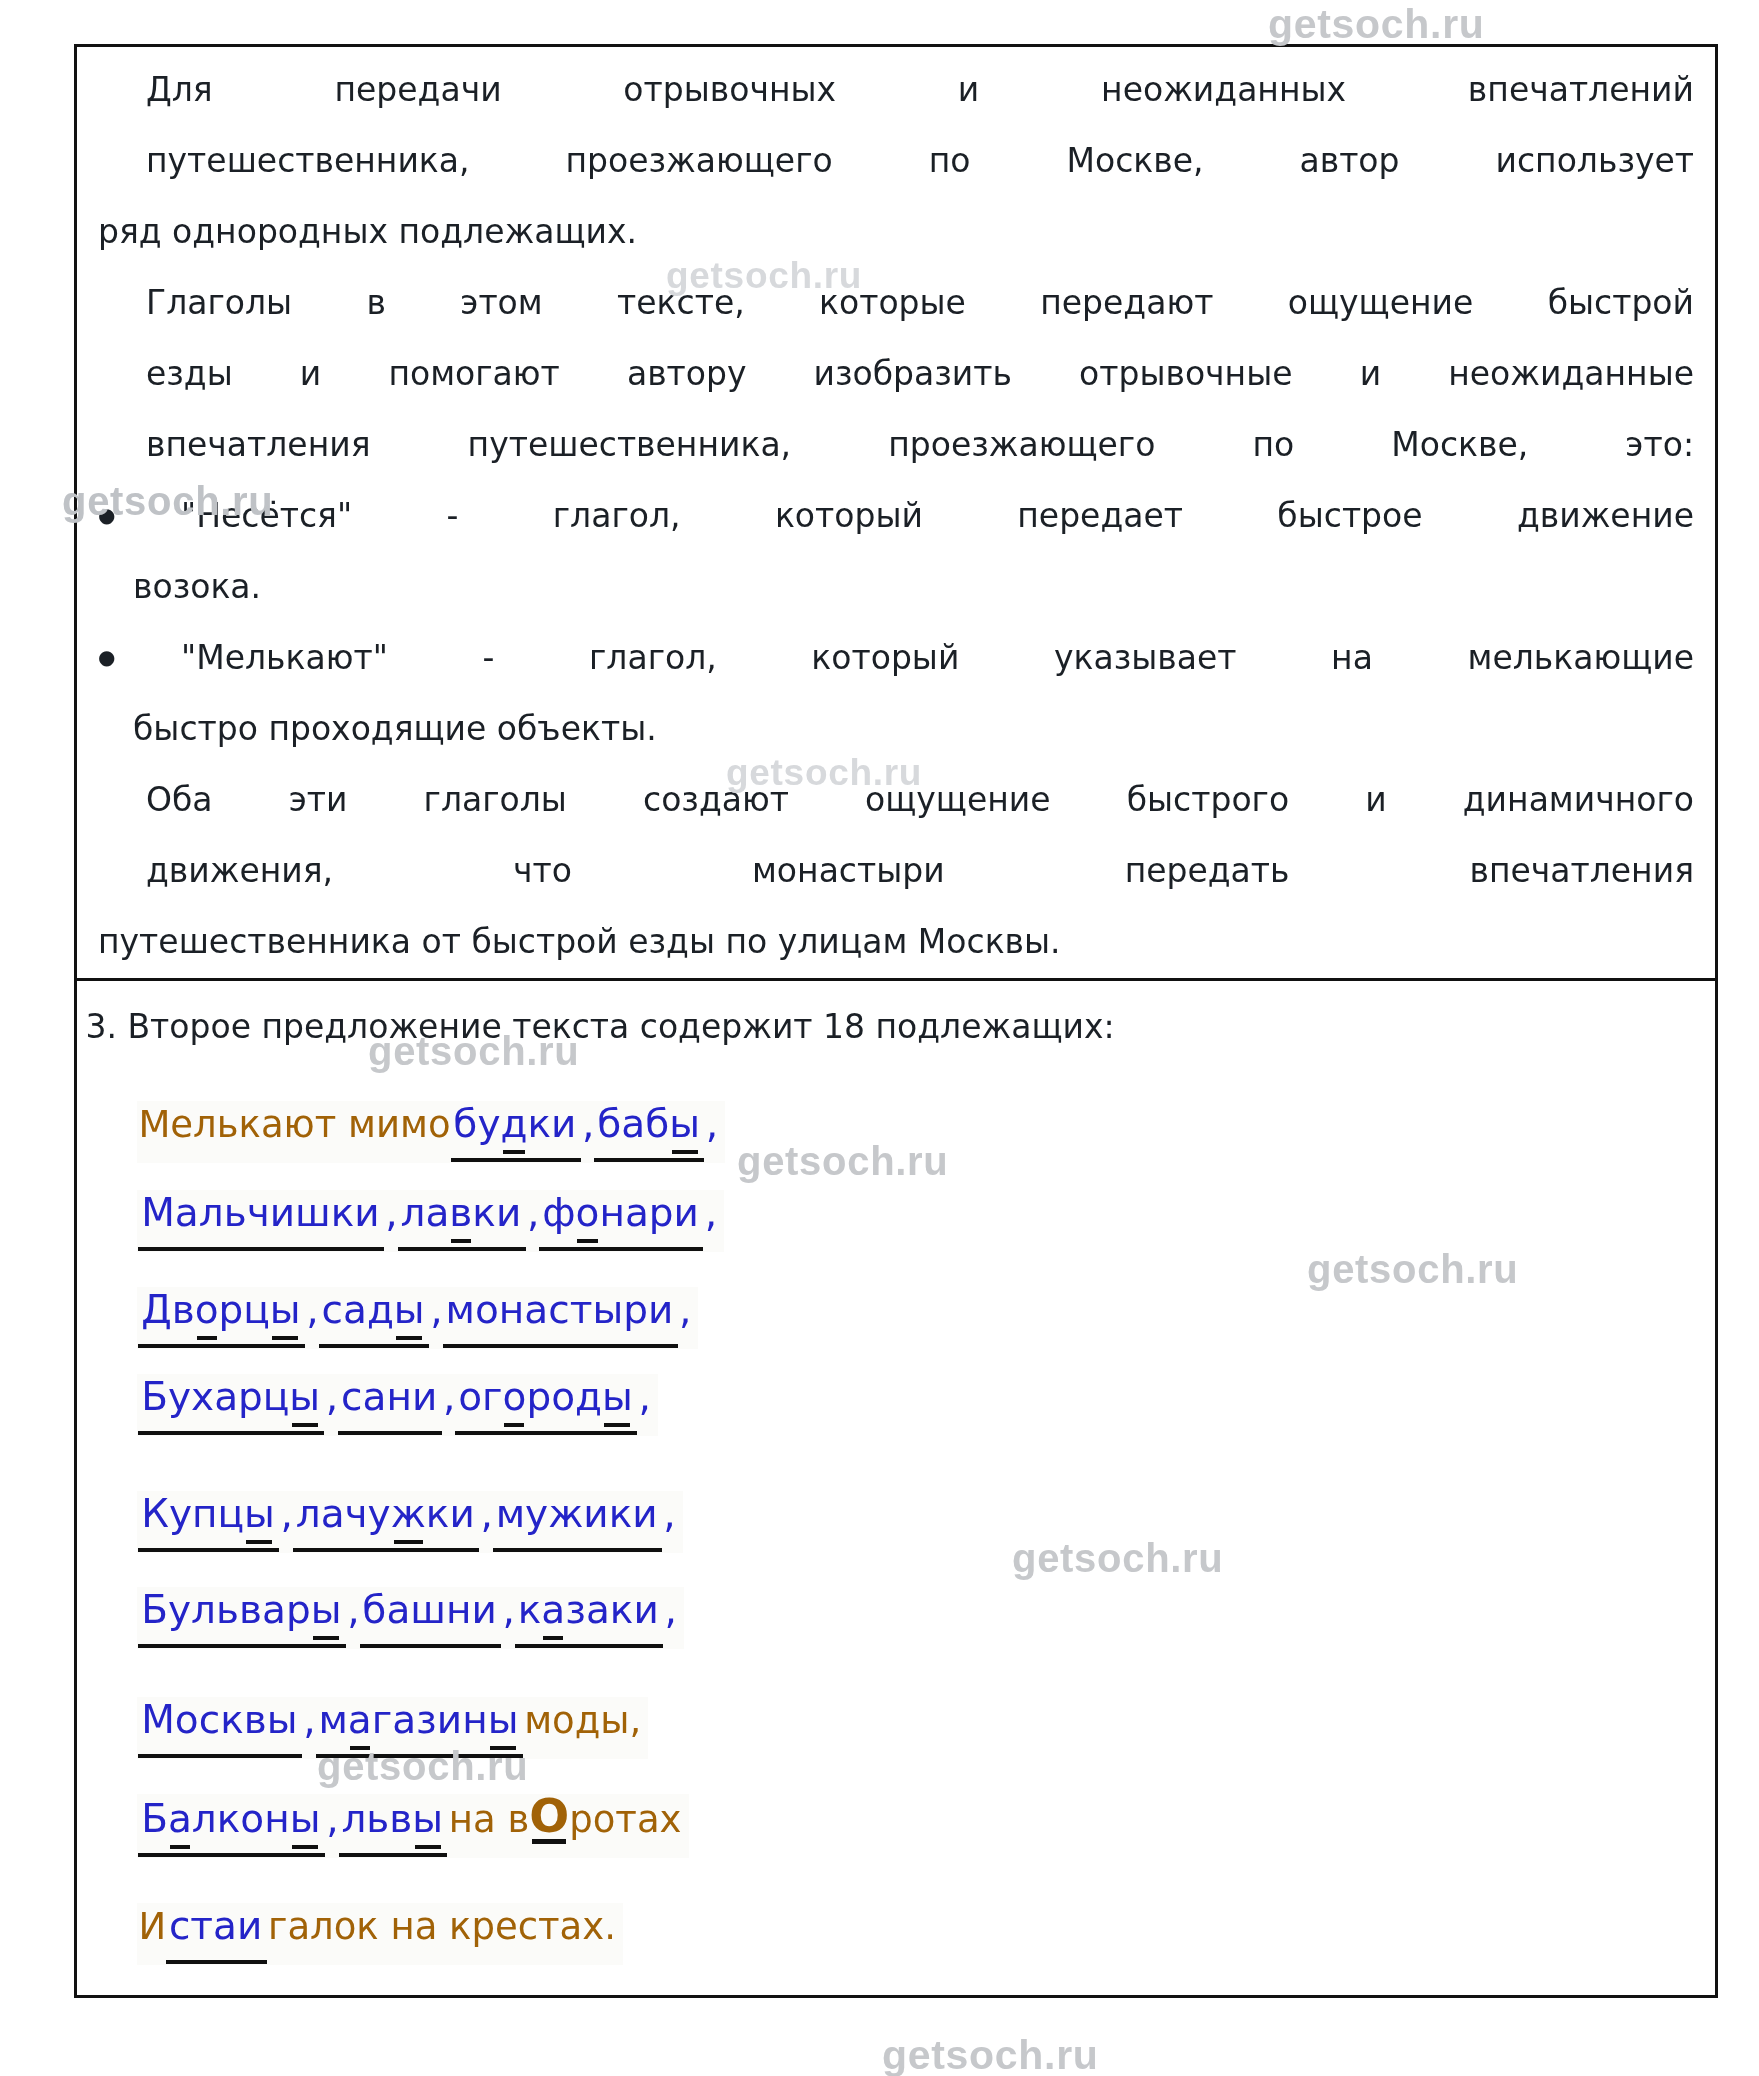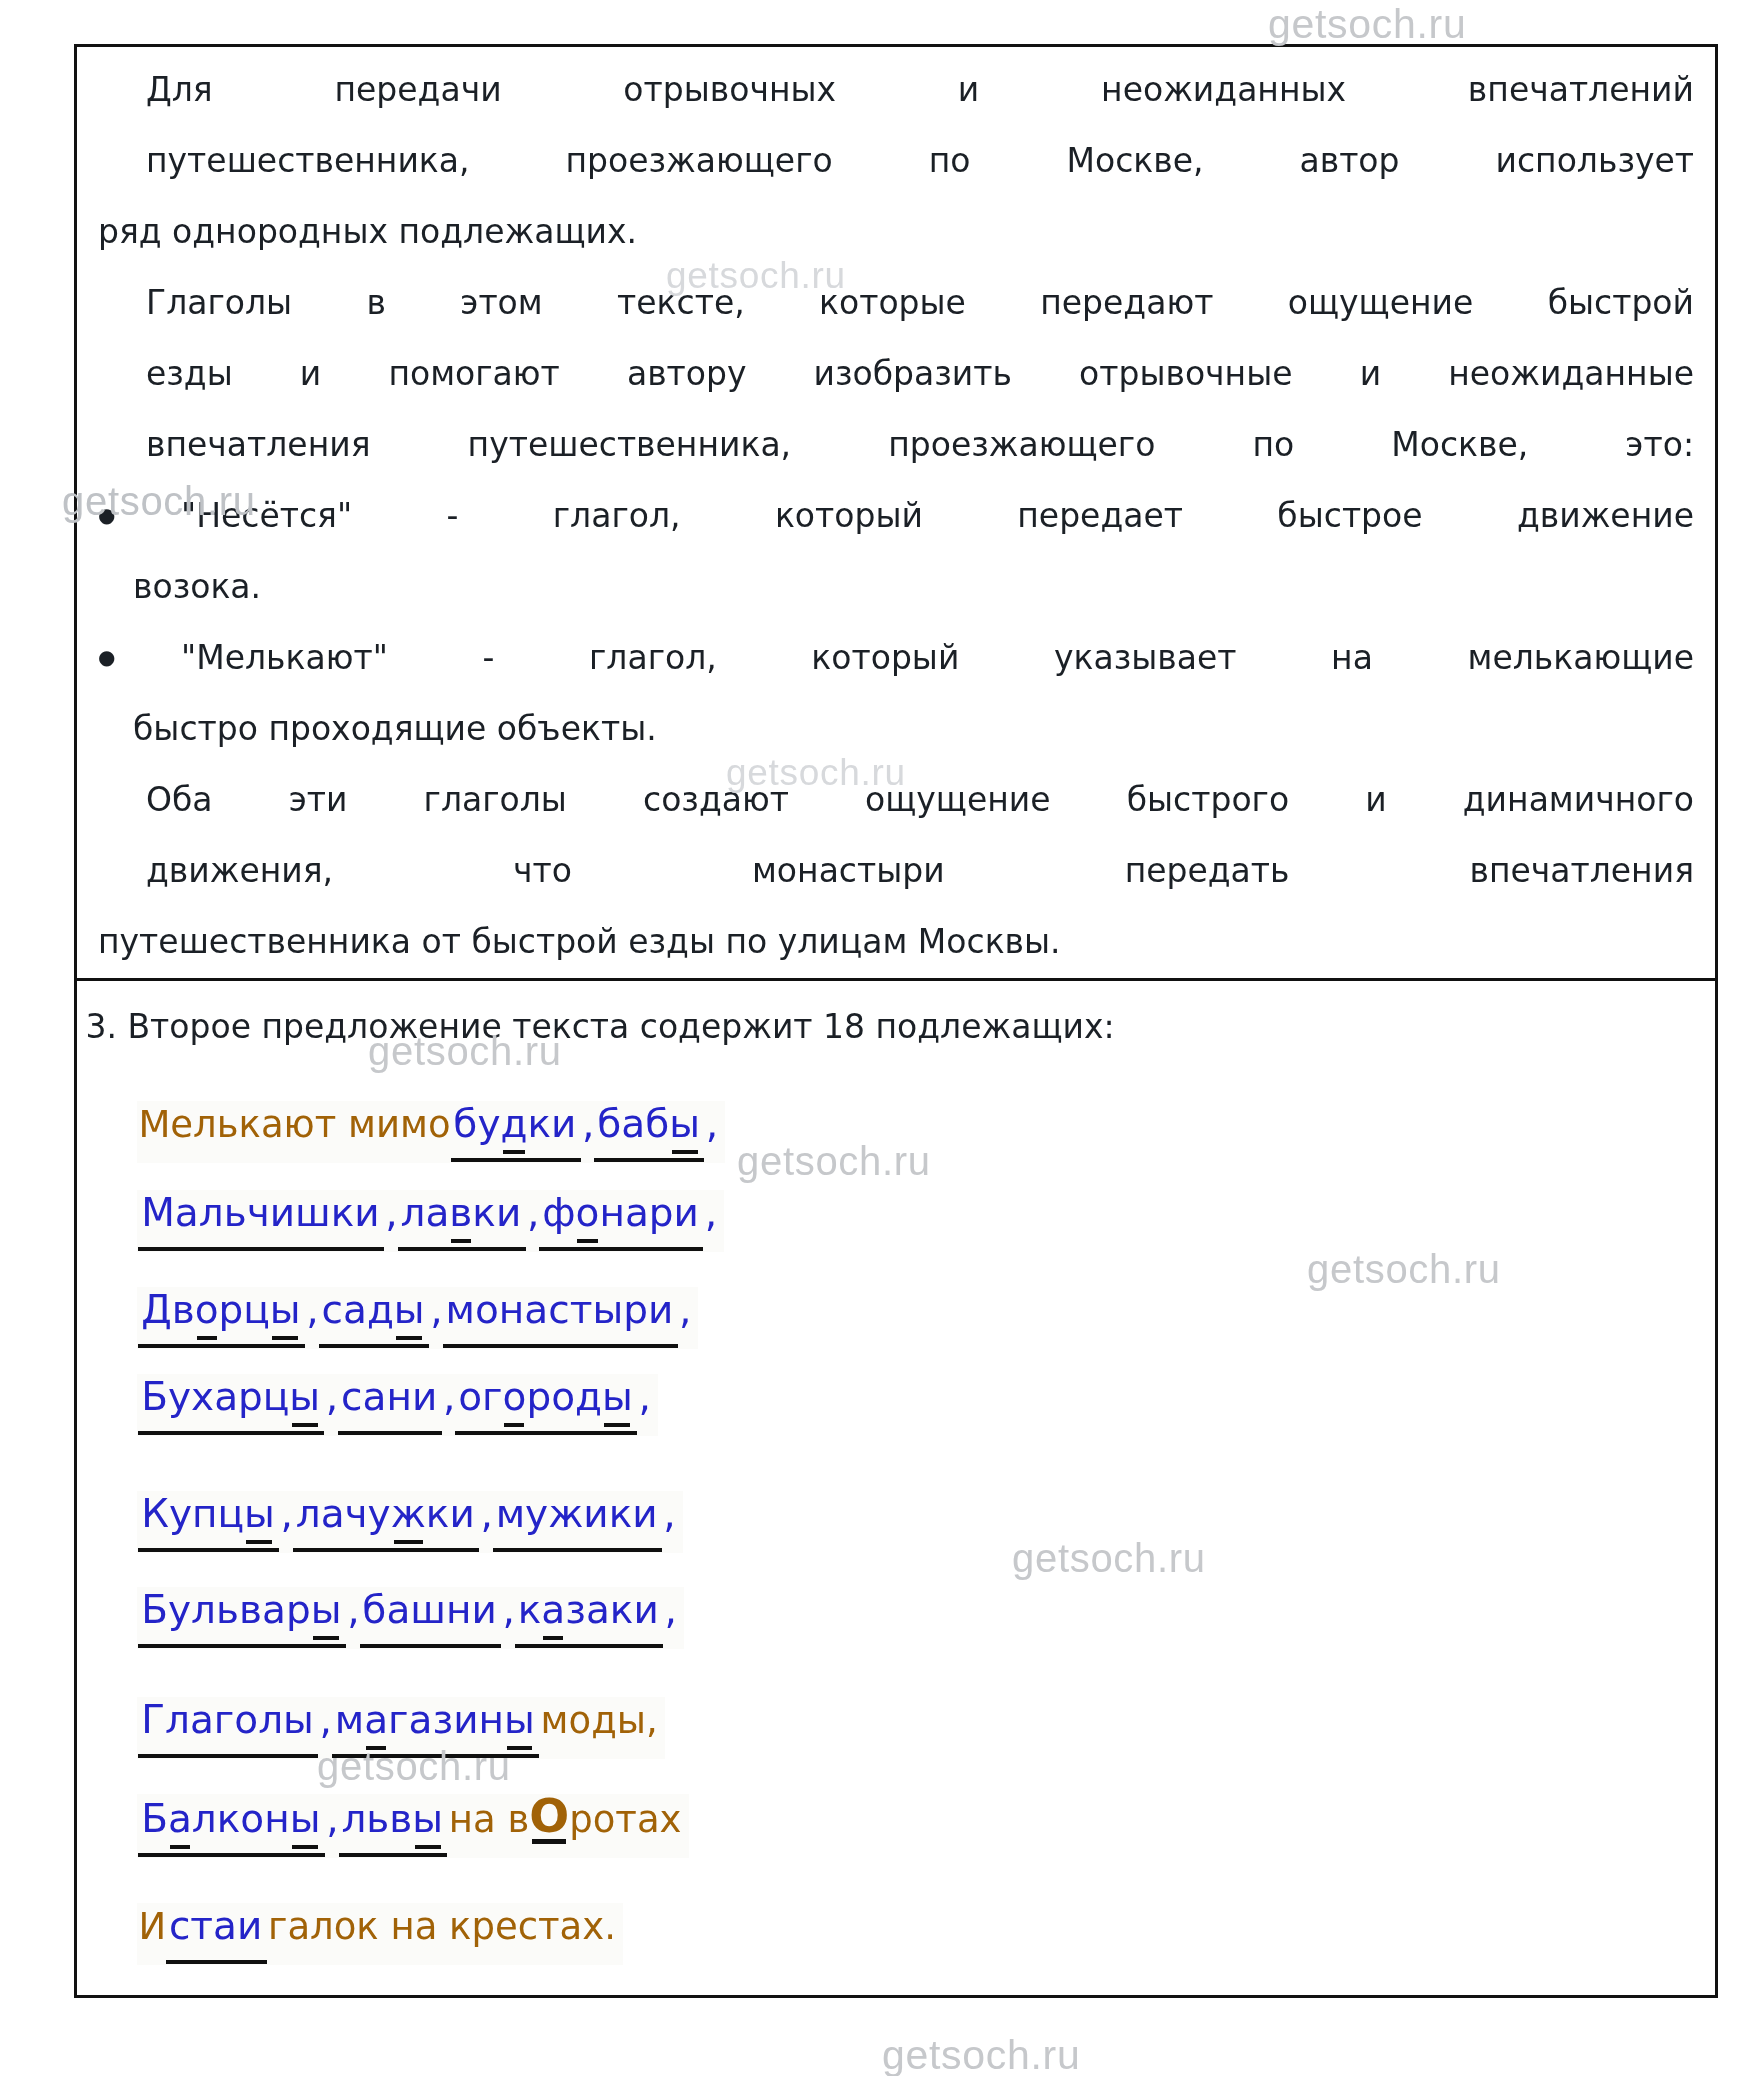--- a/index.html
+++ b/index.html
@@ -20,21 +20,21 @@
   #hdr3{margin:24px 0 0 8.5px;font-size:33px;line-height:43px;}
   #quote{position:absolute;left:60px;top:0;right:0;bottom:0;}
   .q-line{position:absolute;left:0;line-height:1.15;white-space:nowrap;background:rgba(248,247,244,0.5);padding:2.8px 7px 1.4px 1.4px;}
   .qp{display:inline-block;line-height:1.05;vertical-align:baseline;}
   .qk{color:#a16207;font-size:37px;}
   .qb{color:#2424c8;font-size:39px;font-weight:normal;}
   .qu{border-bottom:4.3px solid #101010;padding:0 4.3px 12.8px 2.8px;margin-right:1.4px;}
   .qc{display:inline-block;position:relative;}
   .qmark::after{content:"";position:absolute;left:8%;right:8%;height:4.3px;background:#101010;bottom:-9.2px;}
   .qbig{font-size:47px;font-weight:600;line-height:0.8;}
-  .wm{position:absolute;z-index:0;font-family:"Liberation Sans",sans-serif;font-weight:400;letter-spacing:0.7px;white-space:nowrap;}
+  .wm{position:absolute;z-index:0;font-family:"Liberation Sans",sans-serif;font-weight:700;letter-spacing:0.7px;white-space:nowrap;}
 </style>
 </head>
 <body>
 
 <div class="box" id="box1">
   <div id="box1-lines">
       <div class="line jl">Для передачи отрывочных и неожиданных впечатлений</div>
       <div class="line jl">путешественника, проезжающего по Москве, автор использует</div>
       <div class="line">ряд однородных подлежащих.</div>
       <div class="line jl">Глаголы в этом тексте, которые передают ощущение быстрой</div>
@@ -58,21 +58,21 @@
 
 <div class="box" id="box2">
   <div id="hdr3">3. Второе предложение текста содержит 18 подлежащих:</div>
   <div id="quote">
       <div class="q-line" style="top: 120px;"><span class="qp qk">Мелькают мимо </span><span class="qp qb qu"><span class="qc">б</span><span class="qc">у</span><span class="qc qmark">д</span><span class="qc">к</span><span class="qc">и</span></span><span class="qp qb">, </span><span class="qp qb qu"><span class="qc">б</span><span class="qc">а</span><span class="qc">б</span><span class="qc qmark">ы</span></span><span class="qp qb">,</span></div>
       <div class="q-line" style="top: 209px;"><span class="qp qb qu">Мальчишки</span><span class="qp qb">, </span><span class="qp qb qu"><span class="qc">л</span><span class="qc">а</span><span class="qc qmark">в</span><span class="qc">к</span><span class="qc">и</span></span><span class="qp qb">, </span><span class="qp qb qu"><span class="qc">ф</span><span class="qc qmark">о</span><span class="qc">н</span><span class="qc">а</span><span class="qc">р</span><span class="qc">и</span></span><span class="qp qb">,</span></div>
       <div class="q-line" style="top: 306px;"><span class="qp qb qu"><span class="qc">Д</span><span class="qc">в</span><span class="qc qmark">о</span><span class="qc">р</span><span class="qc">ц</span><span class="qc qmark">ы</span></span><span class="qp qb">, </span><span class="qp qb qu"><span class="qc">с</span><span class="qc">а</span><span class="qc">д</span><span class="qc qmark">ы</span></span><span class="qp qb">, </span><span class="qp qb qu">монастыри</span><span class="qp qb">,</span></div>
       <div class="q-line" style="top: 393px;"><span class="qp qb qu"><span class="qc">Б</span><span class="qc">у</span><span class="qc">х</span><span class="qc">а</span><span class="qc">р</span><span class="qc">ц</span><span class="qc qmark">ы</span></span><span class="qp qb">, </span><span class="qp qb qu">сани</span><span class="qp qb">, </span><span class="qp qb qu"><span class="qc">о</span><span class="qc">г</span><span class="qc qmark">о</span><span class="qc">р</span><span class="qc">о</span><span class="qc">д</span><span class="qc qmark">ы</span></span><span class="qp qb">,</span></div>
       <div class="q-line" style="top: 510px;"><span class="qp qb qu"><span class="qc">К</span><span class="qc">у</span><span class="qc">п</span><span class="qc">ц</span><span class="qc qmark">ы</span></span><span class="qp qb">, </span><span class="qp qb qu"><span class="qc">л</span><span class="qc">а</span><span class="qc">ч</span><span class="qc">у</span><span class="qc qmark">ж</span><span class="qc">к</span><span class="qc">и</span></span><span class="qp qb">, </span><span class="qp qb qu">мужики</span><span class="qp qb">,</span></div>
       <div class="q-line" style="top: 606px;"><span class="qp qb qu"><span class="qc">Б</span><span class="qc">у</span><span class="qc">л</span><span class="qc">ь</span><span class="qc">в</span><span class="qc">а</span><span class="qc">р</span><span class="qc qmark">ы</span></span><span class="qp qb">, </span><span class="qp qb qu">башни</span><span class="qp qb">, </span><span class="qp qb qu"><span class="qc">к</span><span class="qc qmark">а</span><span class="qc">з</span><span class="qc">а</span><span class="qc">к</span><span class="qc">и</span></span><span class="qp qb">,</span></div>
-      <div class="q-line" style="top: 716px;"><span class="qp qb qu">Глаголы</span><span class="qp qb">, </span><span class="qp qb qu"><span class="qc">м</span><span class="qc qmark">а</span><span class="qc">г</span><span class="qc">а</span><span class="qc">з</span><span class="qc">и</span><span class="qc">н</span><span class="qc qmark">ы</span></span><span class="qp qk"> моды,</span></div>
+      <div class="q-line" style="top: 716px;"><span class="qp qb qu">Москвы</span><span class="qp qb">, </span><span class="qp qb qu"><span class="qc">м</span><span class="qc qmark">а</span><span class="qc">г</span><span class="qc">а</span><span class="qc">з</span><span class="qc">и</span><span class="qc">н</span><span class="qc qmark">ы</span></span><span class="qp qk"> моды,</span></div>
       <div class="q-line" style="top: 813px;"><span class="qp qb qu"><span class="qc">Б</span><span class="qc qmark">а</span><span class="qc">л</span><span class="qc">к</span><span class="qc">о</span><span class="qc">н</span><span class="qc qmark">ы</span></span><span class="qp qb">, </span><span class="qp qb qu"><span class="qc">л</span><span class="qc">ь</span><span class="qc">в</span><span class="qc qmark">ы</span></span><span class="qp qk"> на в</span><span class="qp qk qbig"><span class="qc qmark">О</span></span><span class="qp qk">ротах</span></div>
       <div class="q-line" style="top: 922px;"><span class="qp qk">И </span><span class="qp qb qu">стаи</span><span class="qp qk"> галок на крестах.</span></div>
     </div>
 </div>
 
 <span class="wm" style="left: 1268px; top: 1.4px; font-size: 41px; color: rgb(198, 200, 203);">getsoch.ru</span>
 <span class="wm" style="left: 62px; top: 479px; font-size: 40px; color: rgb(191, 194, 198);">getsoch.ru</span>
 <span class="wm" style="left: 666px; top: 255px; font-size: 37px; color: rgb(215, 217, 220);">getsoch.ru</span>
 <span class="wm" style="left: 726px; top: 752px; font-size: 37px; color: rgb(215, 217, 220);">getsoch.ru</span>
 <span class="wm" style="left: 368px; top: 1029px; font-size: 40px; color: rgb(198, 200, 203);">getsoch.ru</span>

